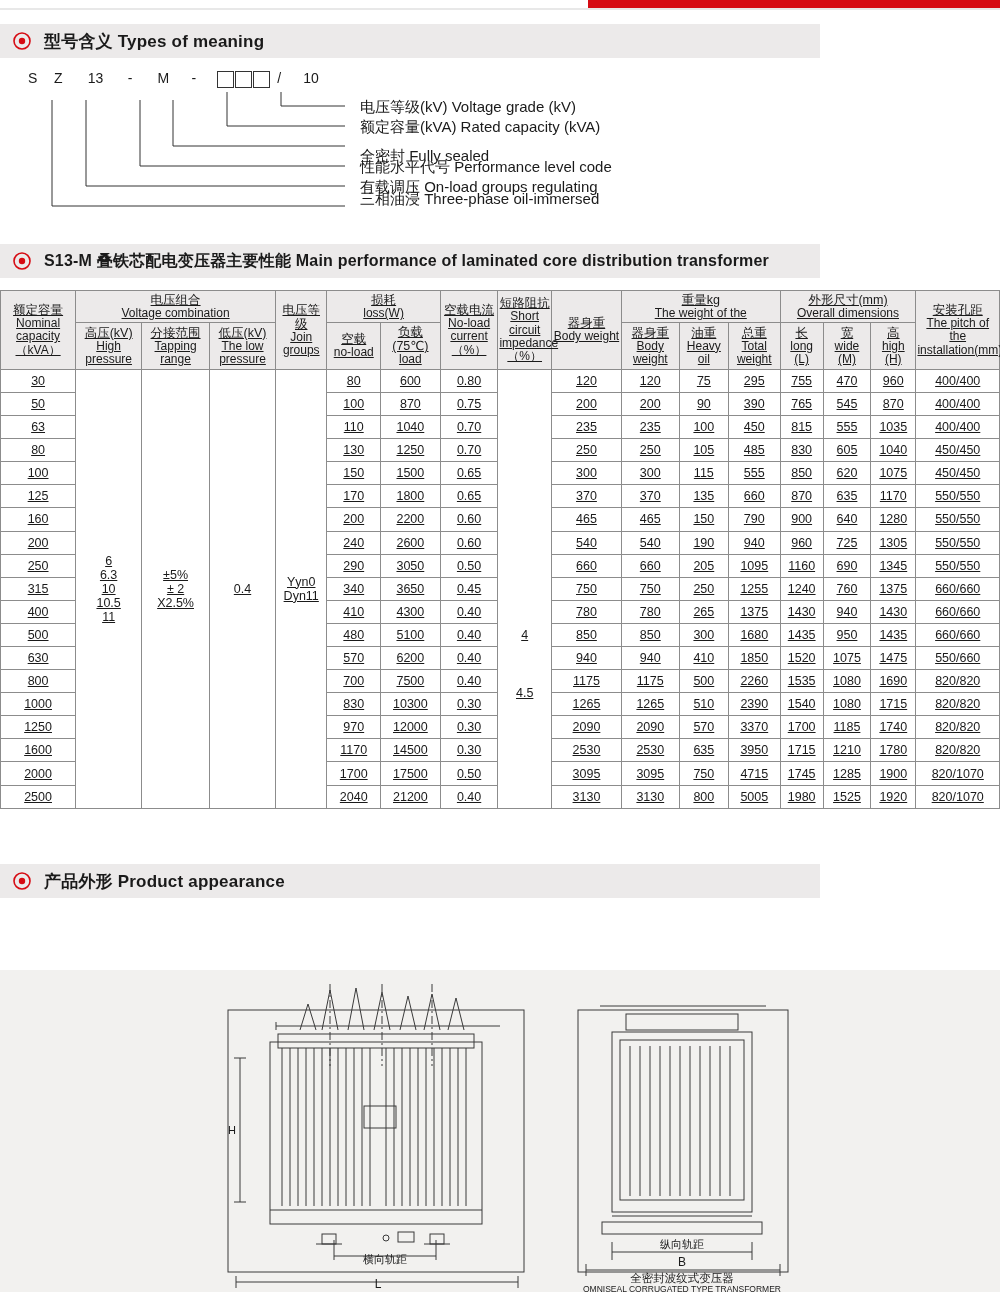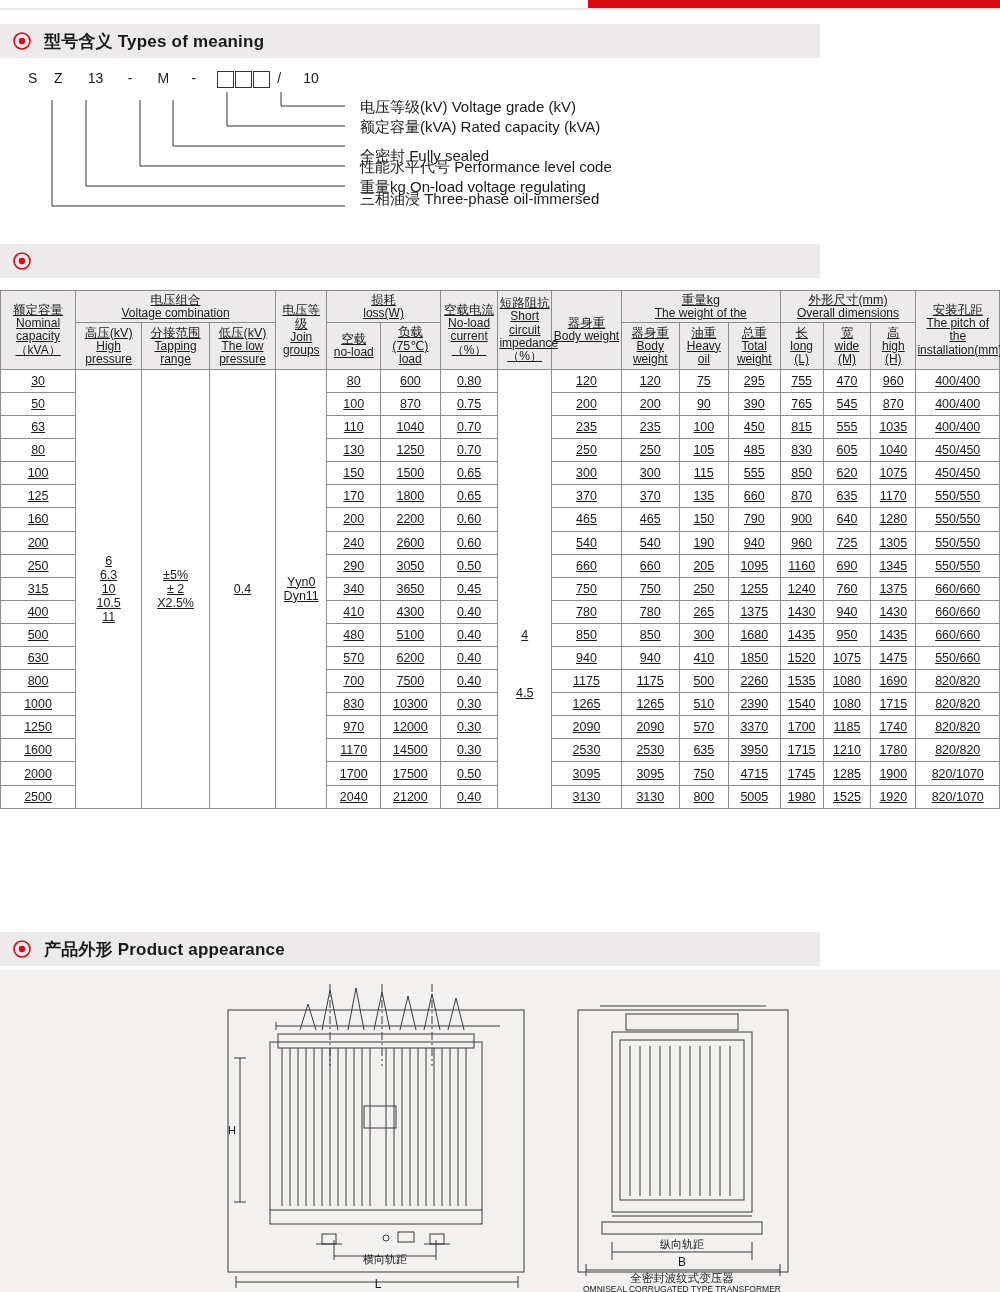--- a/index.html
+++ b/index.html
@@ -76,31 +76,32 @@
       <path d="M140 42 V108 H345"></path>
       <path d="M86 42 V128 H345"></path>
       <path d="M52 42 V148 H345"></path>
     </g>
   </svg>
 
   <div class="legend" style="left:360px;top:40px;">电压等级(kV) Voltage grade (kV)</div>
   <div class="legend" style="left:360px;top:60px;">额定容量(kVA) Rated capacity (kVA)</div>
   <div class="legend" style="left:360px;top:89px;">全密封 Fully sealed</div>
   <div class="legend" style="left:360px;top:100px;">性能水平代号 Performance level code</div>
-  <div class="legend" style="left:360px;top:120px;">重量kg On-load voltage regulating</div>
+  <div class="legend" style="left:360px;top:120px;">有载调压 On-load groups regulating</div>
   <div class="legend" style="left:360px;top:132px;">三相油浸 Three-phase oil-immersed</div>
 </div>
 
 <div class="section-head" style="top:244px;">
   <div class="sec-icon">
     <svg width="18" height="18" viewBox="0 0 18 18">
         <circle cx="9" cy="9" r="8" fill="none" stroke="#d60b13" stroke-width="1.6"></circle>
         <circle cx="9" cy="9" r="3.2" fill="#d60b13"></circle>
       </svg>
   </div>
+  <div class="sec-title small">S13-M 叠铁芯配电变压器主要性能 Main performance of laminated core distribution transformer</div>
 </div>
 
 <div class="tbl-wrap">
   <table class="perf">
     <colgroup>
       <col style="width:73px">
         <col style="width:64px">
         <col style="width:66px">
         <col style="width:64px">
       <col style="width:50px">
@@ -495,21 +496,21 @@
           <td class="num">5005</td>
           <td class="num">1980</td>
           <td class="num">1525</td>
           <td class="num">1920</td>
           <td class="num">820/1070</td>
         </tr>
       </tbody>
   </table>
 </div>
 
-<div class="section-head" style="top:932px;">
+<div class="section-head" style="top:864px;">
   <div class="sec-icon">
     <svg width="18" height="18" viewBox="0 0 18 18">
         <circle cx="9" cy="9" r="8" fill="none" stroke="#d60b13" stroke-width="1.6"></circle>
         <circle cx="9" cy="9" r="3.2" fill="#d60b13"></circle>
       </svg>
   </div>
   <div class="sec-title"><span>产品外形</span> <span>Product appearance</span></div>
 </div>
 
 <div class="drawing">

